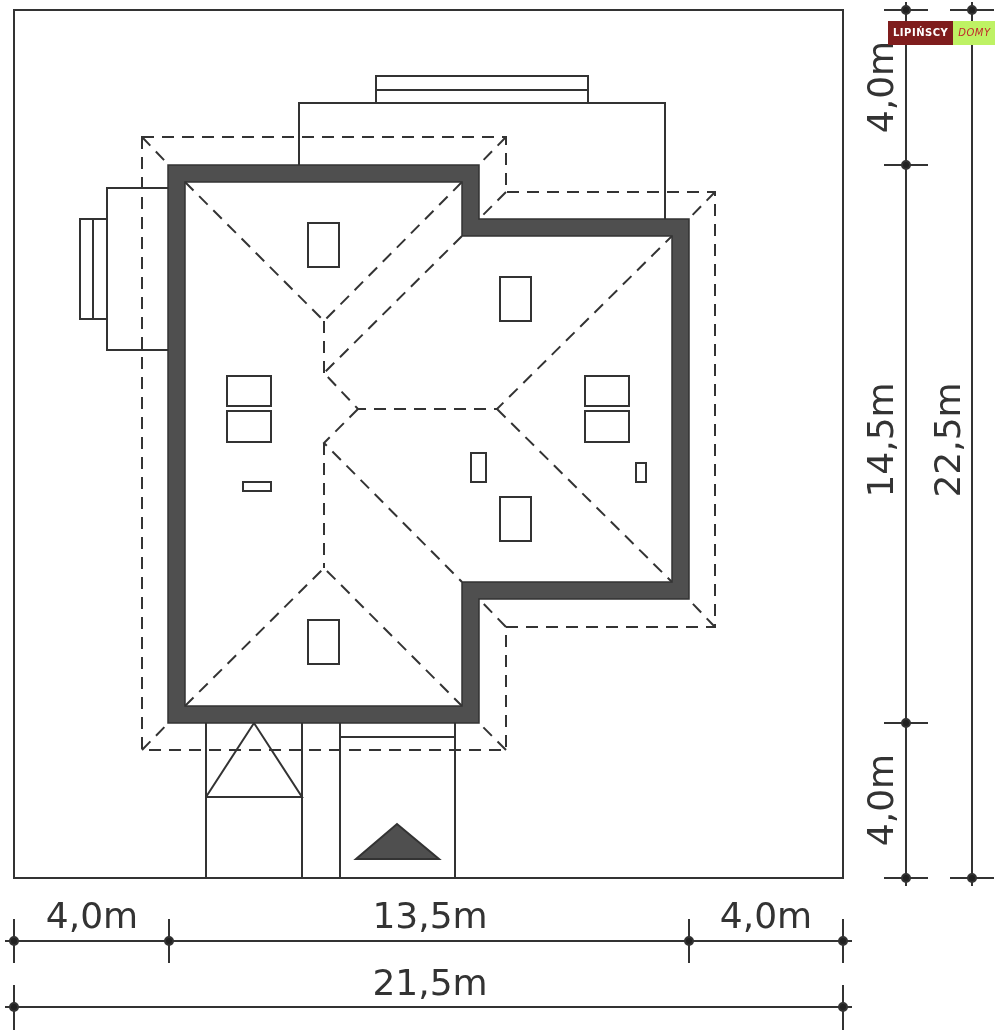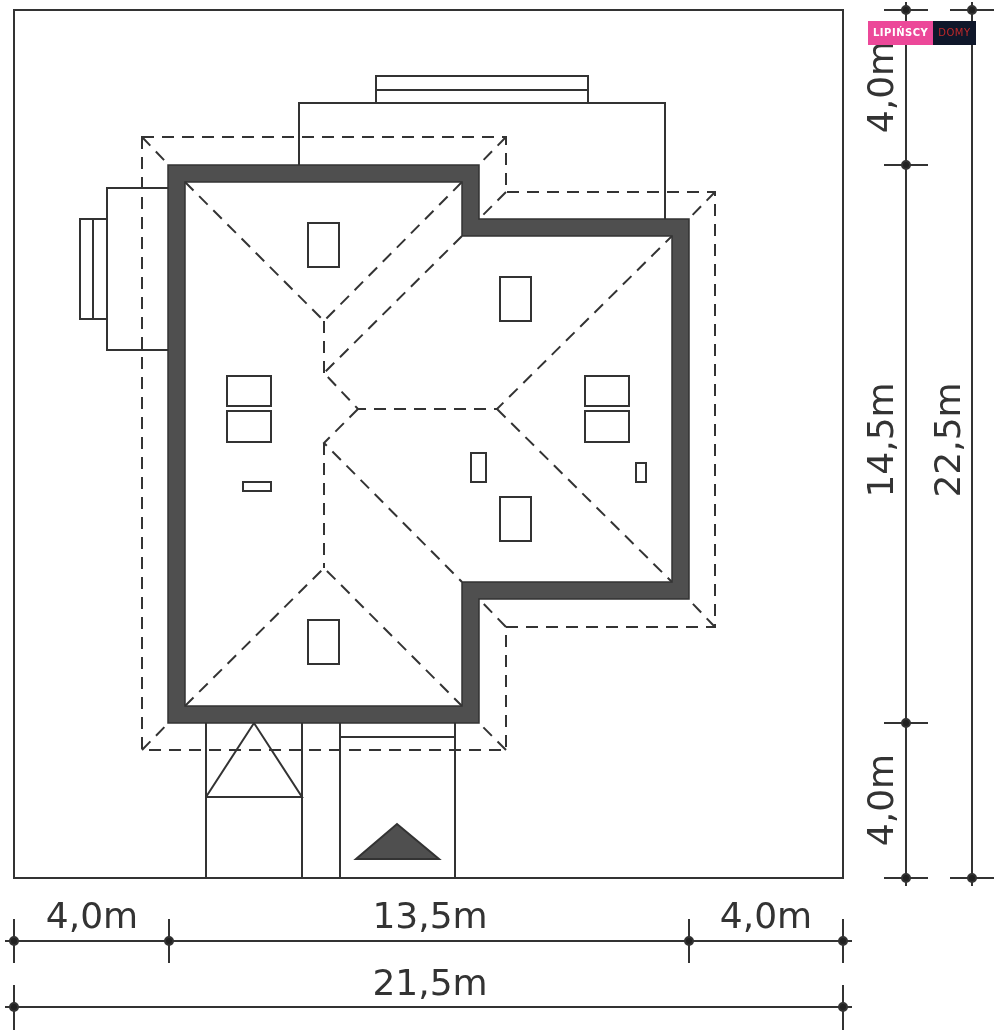--- a/index.html
+++ b/index.html
@@ -1,21 +1,21 @@
 <!DOCTYPE html>
 <html><head>
 <meta charset="utf-8">
 <style>
   html,body{margin:0;padding:0;background:#ffffff;}
   body{width:995px;height:1036px;position:relative;overflow:hidden;font-family:"DejaVu Sans",sans-serif;}
   svg{position:absolute;left:0;top:0;}
   .dimtext{font-family:"DejaVu Sans",sans-serif;font-size:36px;fill:#333333;}
   .logo{position:absolute;left:868px;top:21px;height:24px;display:flex;align-items:center;font-family:"DejaVu Sans",sans-serif;font-weight:bold;font-size:10px;letter-spacing:0.5px;}
-  .logo-a{background:#ec4899;color:#fff;height:24px;line-height:24px;padding:0 5px;}
-  .logo-b{background:#0f172a;color:#c0282a;height:24px;line-height:24px;padding:0 5px;font-weight:normal;}
+  .logo-a{background:#7f1d1d;color:#fff;height:24px;line-height:24px;padding:0 5px;margin-left:20px;}
+  .logo-b{background:#bef264;color:#c0282a;height:24px;line-height:24px;padding:0 5px;font-weight:normal;font-style:italic;}
 </style>
 </head>
 <body>
 
 <svg width="995" height="1036" viewBox="0 0 995 1036">
 
   <rect x="14" y="10" width="829" height="868" fill="none" stroke="#333" stroke-width="2"></rect>
 
   <g fill="none" stroke="#333" stroke-width="2">
     <polyline points="299,165 299,103 665,103 665,219"></polyline>

